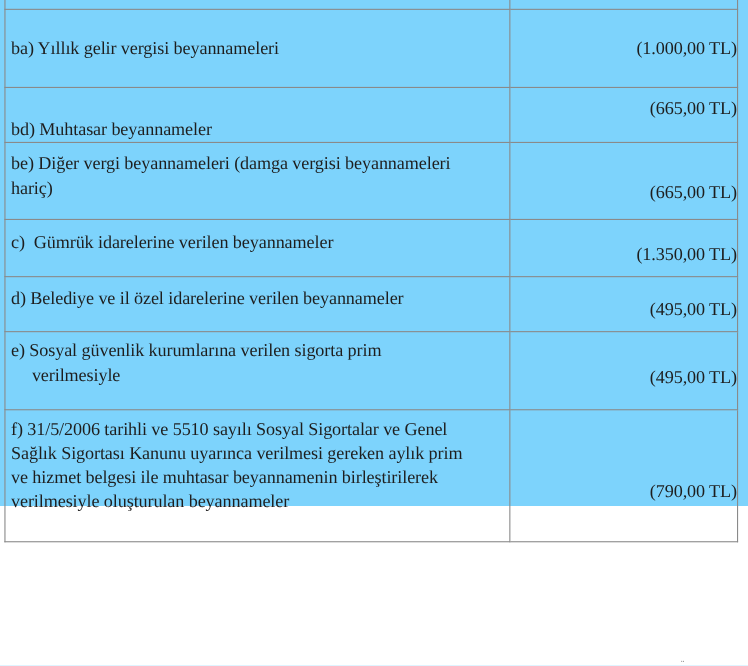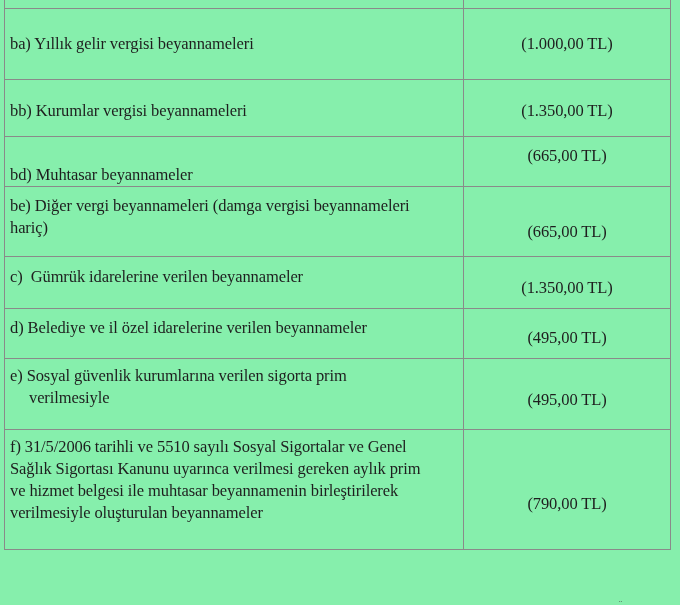--- a/index.html
+++ b/index.html
@@ -13,22 +13,22 @@
       position: relative;
       overflow: hidden;
       font-family: "Liberation Serif", "DejaVu Serif", serif;
       color: #1e1e1e;
     }
     .page {
       position: absolute;
       left: 0;
       top: 0;
       width: 680px;
-      height: 605px;
-      background: #86efac;
+      height: 460px;
+      background: #7dd3fc;
     }
     .fee-table {
       position: absolute;
       left: 4px;
       top: -2px;
       width: 666px;
       border-collapse: collapse;
       table-layout: fixed;
     }
     .fee-table td {
@@ -39,21 +39,21 @@
       line-height: 22px;
       letter-spacing: -0.1px;
     }
     .fee-table col.c-desc { width: 459px; }
     .fee-table col.c-fee  { width: 207px; }
     .desc-cell {
       padding-left: 5px !important;
       padding-right: 6px !important;
     }
     .fee-cell {
-      text-align: center;
+      text-align: right;
     }
     .desc-top { vertical-align: top !important; padding-top: 4px !important; }
     .hang { padding-left: 19px; display: inline-block; }
     .footer-mark {
       position: absolute;
       left: 619px;
       top: 599px;
       font-size: 9px;
       line-height: 9px;
       color: #444;
@@ -69,24 +69,20 @@
       <col class="c-fee">
     </colgroup>
     <tbody>
       <tr style="height:10px;">
         <td class="desc-cell"></td>
         <td class="fee-cell"></td>
       </tr>
       <tr style="height:71px;">
         <td class="desc-cell">ba) Yıllık gelir vergisi beyannameleri</td>
         <td class="fee-cell">(1.000,00 TL)</td>
-      </tr>
-      <tr style="height:57px;">
-        <td class="desc-cell" style="vertical-align:top;padding-top:20px;">bb) Kurumlar vergisi beyannameleri</td>
-        <td class="fee-cell" style="vertical-align:top;padding-top:20px;">(1.350,00 TL)</td>
       </tr>
       <tr style="height:50px;">
         <td class="desc-cell" style="vertical-align:top;padding-top:27px;">bd) Muhtasar beyannameler</td>
         <td class="fee-cell" style="vertical-align:top;padding-top:8px;">(665,00 TL)</td>
       </tr>
       <tr style="height:70px;">
         <td class="desc-cell desc-top" style="padding-top:8px !important;">
           <div>be) Diğer vergi beyannameleri (damga vergisi beyannameleri</div>
           <div>hariç)</div>
         </td>

